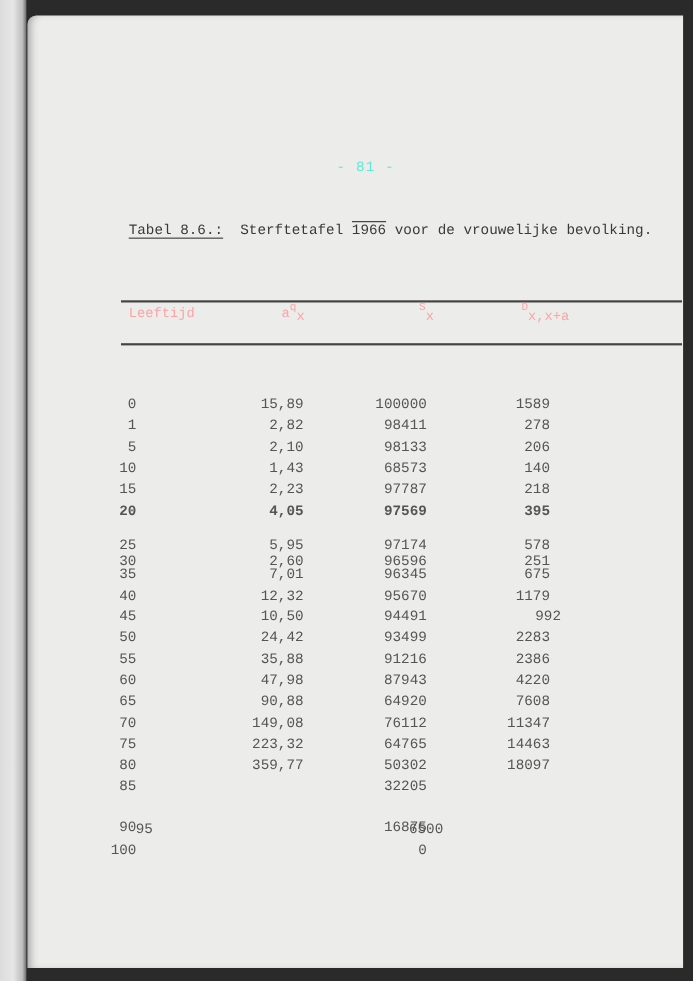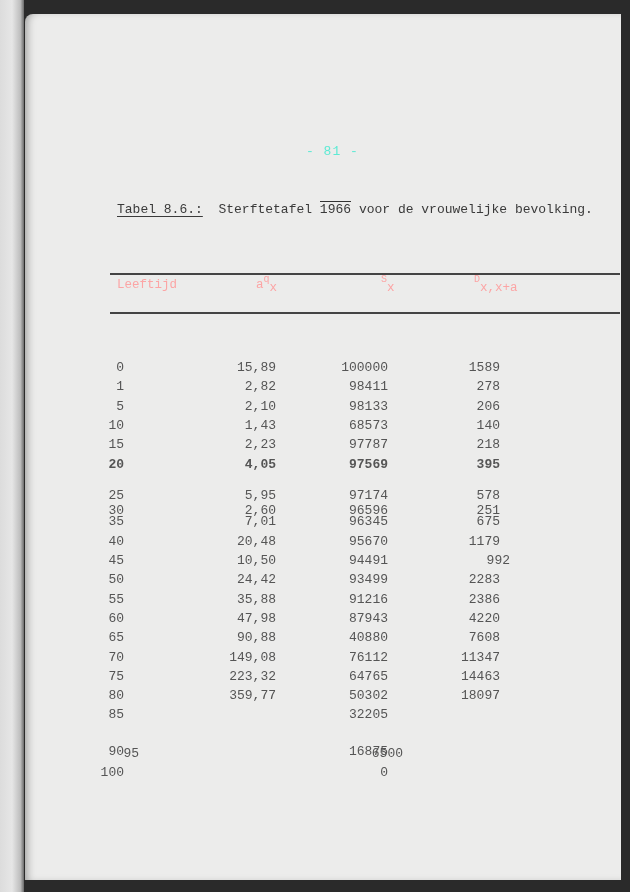--- a/index.html
+++ b/index.html
@@ -91,21 +91,21 @@
       <span class="c-d">251</span>
     </div>
     <div class="row" style="top: 514.4px;">
       <span class="c-age">35</span>
       <span class="c-q">7,01</span>
       <span class="c-s">96345</span>
       <span class="c-d">675</span>
     </div>
     <div class="row" style="top: 533.7px;">
       <span class="c-age">40</span>
-      <span class="c-q">20,48</span>
+      <span class="c-q">12,32</span>
       <span class="c-s">95670</span>
       <span class="c-d">1179</span>
     </div>
     <div class="row" style="top: 553px;">
       <span class="c-age">45</span>
       <span class="c-q">10,50</span>
       <span class="c-s">94491</span>
       <span class="c-d" style="left: 450px;">992</span>
     </div>
     <div class="row" style="top: 572.3px;">
@@ -122,21 +122,21 @@
     </div>
     <div class="row" style="top: 610.9px; padding-left: 20px;">
       <span class="c-age">60</span>
       <span class="c-q">47,98</span>
       <span class="c-s">87943</span>
       <span class="c-d">4220</span>
     </div>
     <div class="row" style="top: 630.2px;">
       <span class="c-age">65</span>
       <span class="c-q">90,88</span>
-      <span class="c-s">40880</span>
+      <span class="c-s">64920</span>
       <span class="c-d">7608</span>
     </div>
     <div class="row" style="top: 649.5px;">
       <span class="c-age">70</span>
       <span class="c-q">149,08</span>
       <span class="c-s">76112</span>
       <span class="c-d">11347</span>
     </div>
     <div class="row" style="top: 668.8px;">
       <span class="c-age">75</span>

